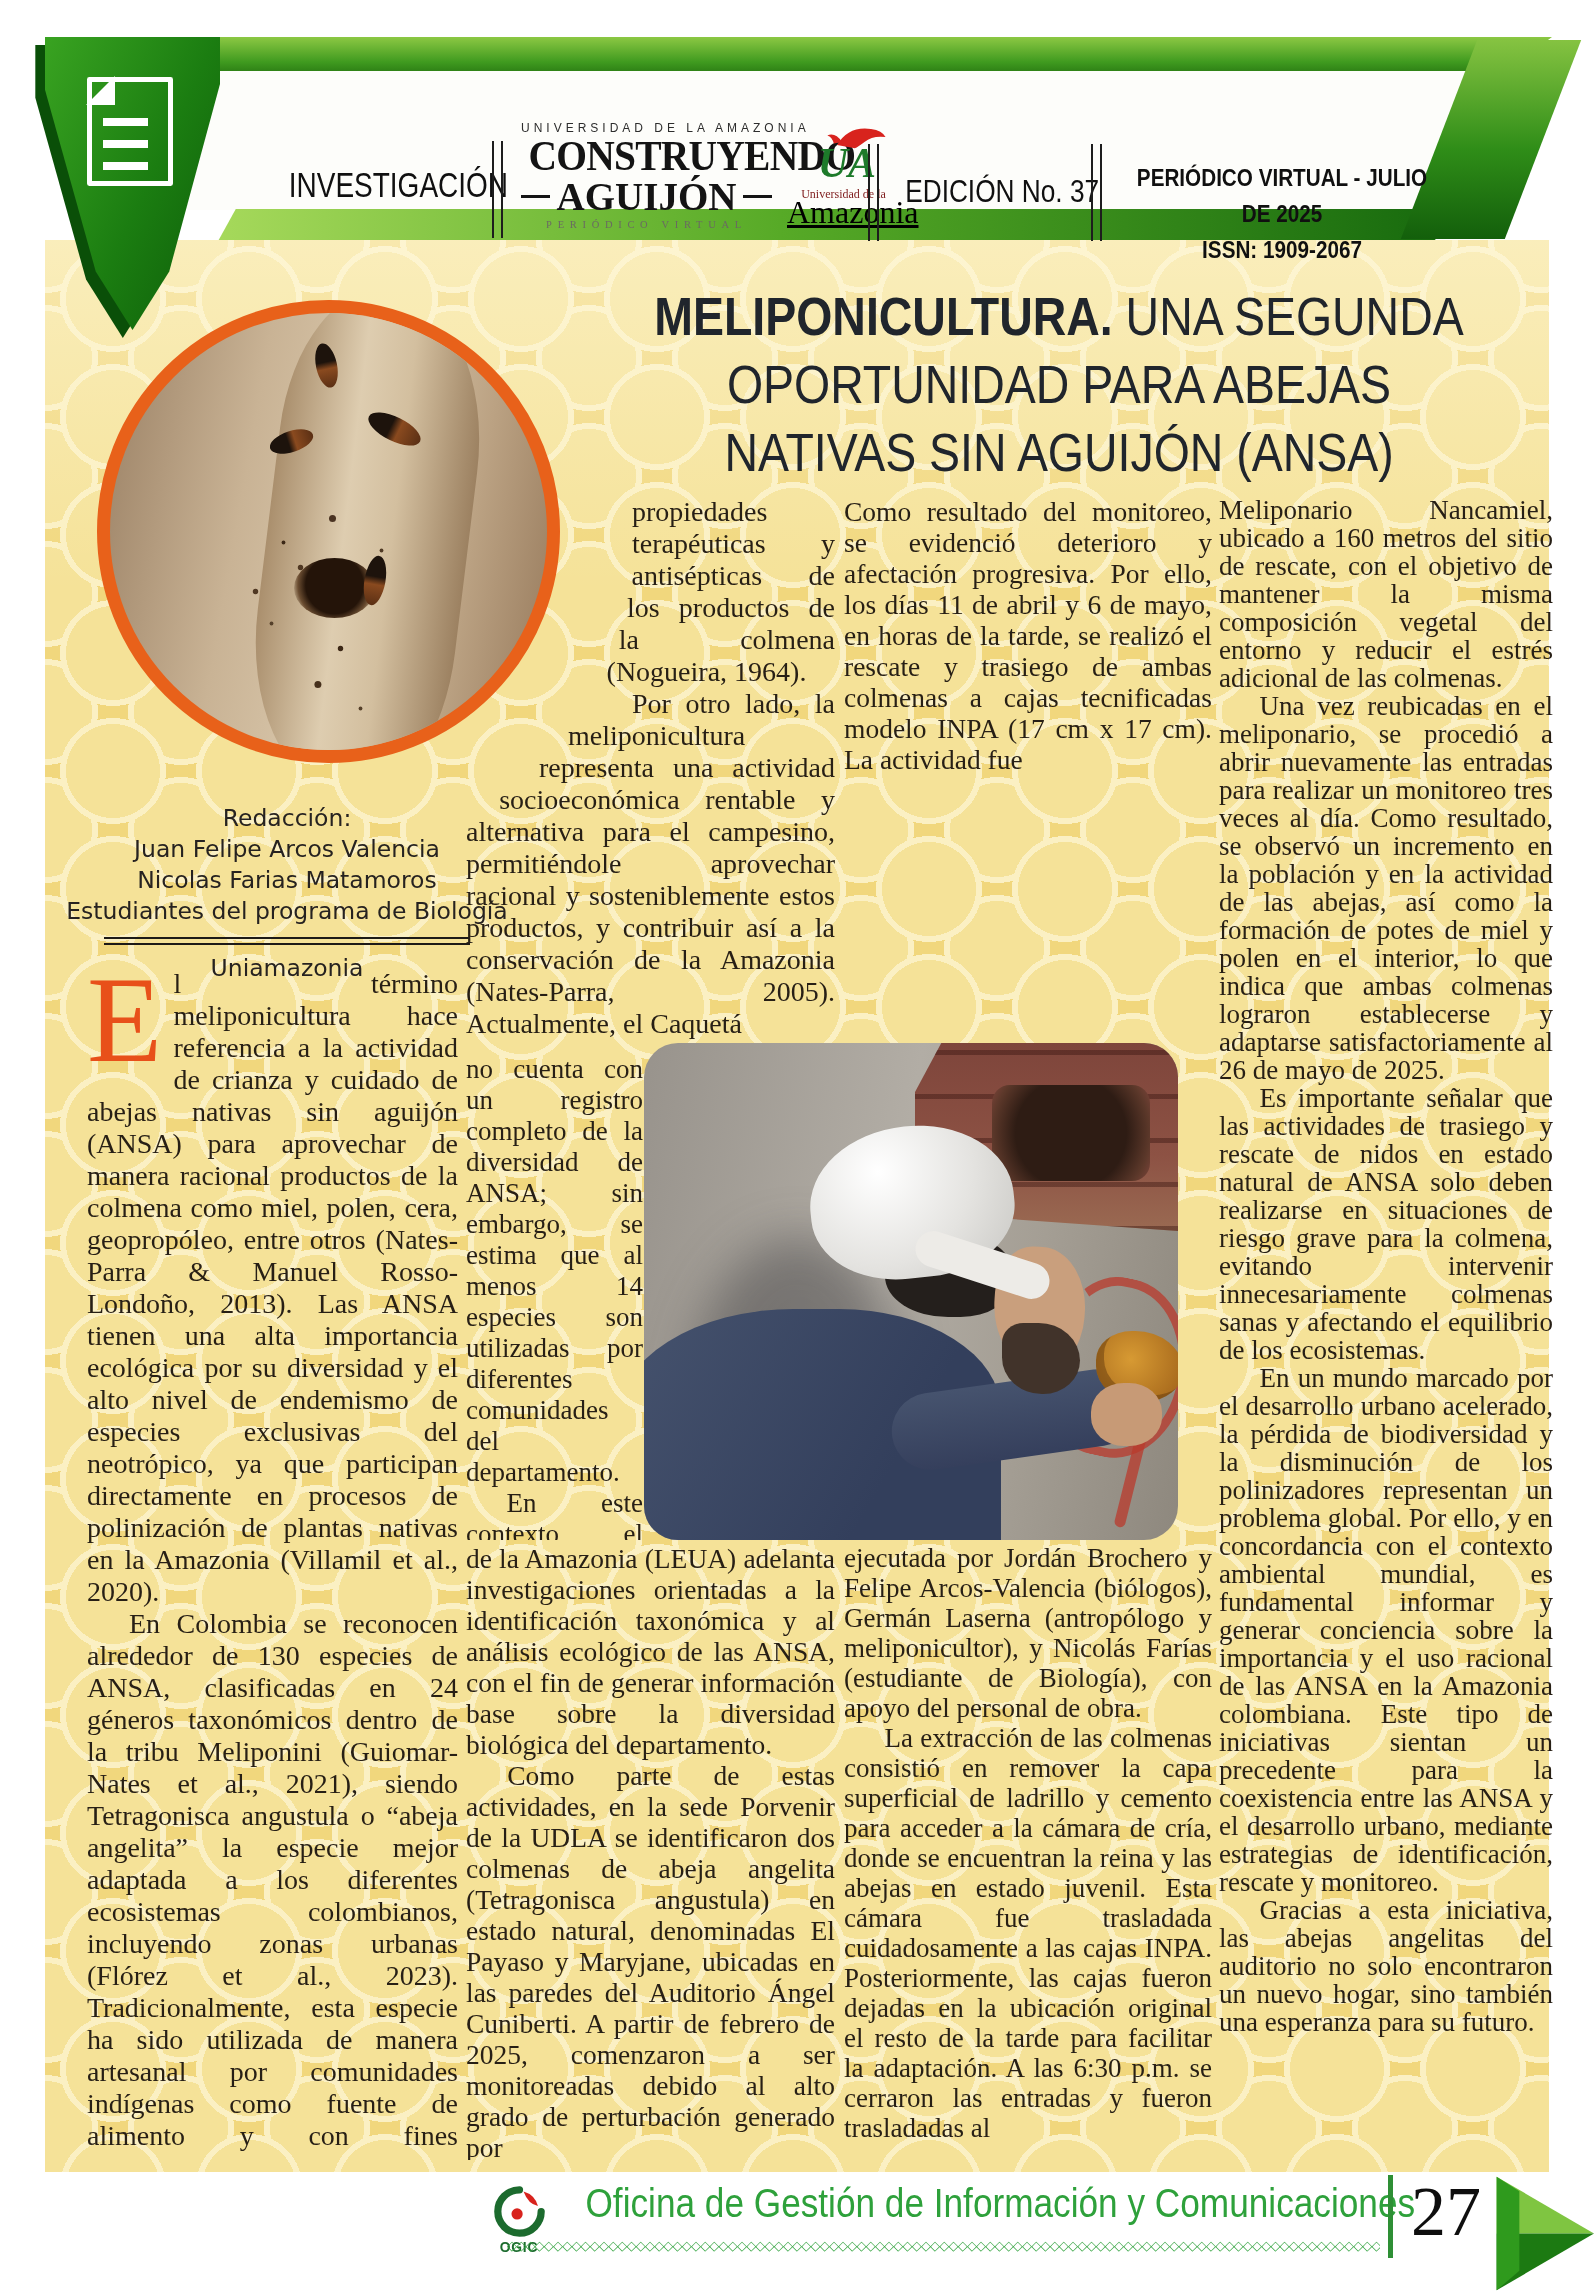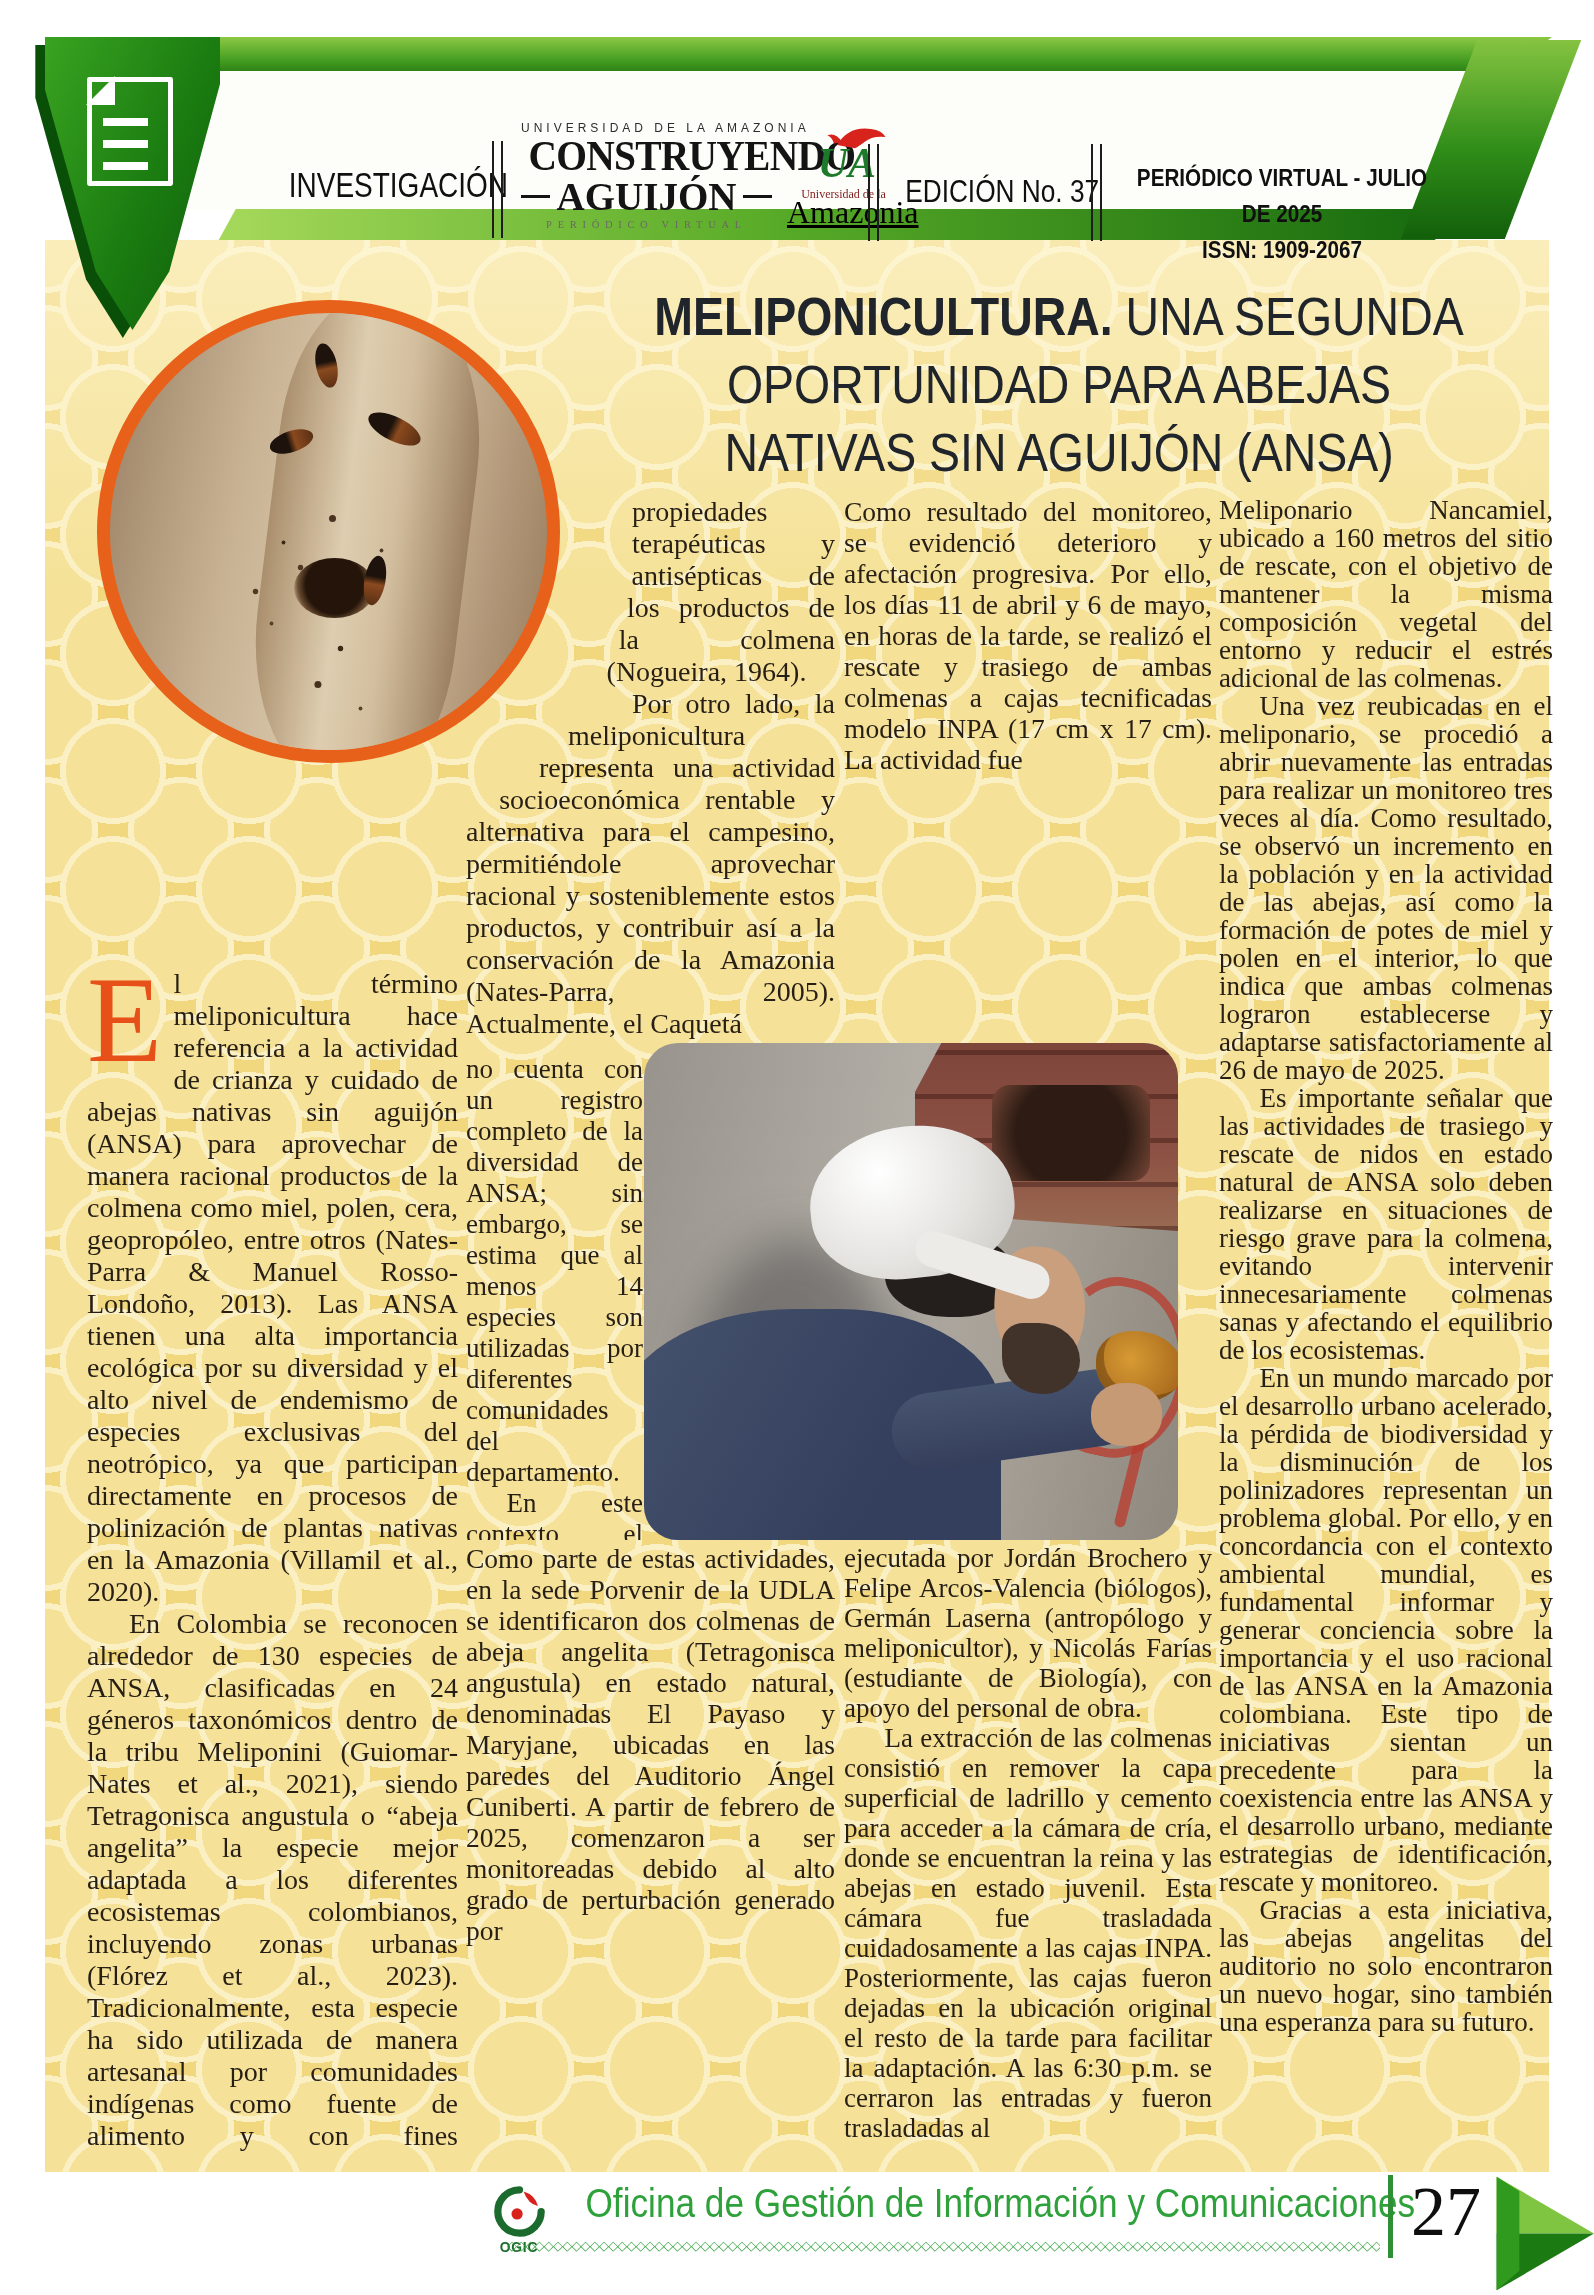--- a/index.html
+++ b/index.html
@@ -225,20 +225,28 @@
     <div class="bee b3"></div>
     <div class="bee b4"></div>
   </div>
 
   <div class="title">
     <span class="b">MELIPONICULTURA.</span><span> UNA SEGUNDA</span><br>
     <span>OPORTUNIDAD PARA ABEJAS</span><br>
     <span>NATIVAS SIN AGUIJÓN (ANSA)</span>
   </div>
 
+  <div class="byline">
+    <div>Redacción:</div>
+    <div>Juan Felipe Arcos Valencia</div>
+    <div>Nicolas Farias Matamoros</div>
+    <div>Estudiantes del programa de Biología</div>
+    <div class="byline-divider"></div>
+    <div>Uniamazonia</div>
+  </div>
 
   <div class="tb col1">
     <p><span class="dropcap">E</span><span>l término meliponicultura hace referencia a la actividad de crianza y cuidado de abejas nativas sin aguijón (ANSA) para aprovechar de manera racional productos de la colmena como miel, polen, cera, geopropóleo, entre otros (Nates-Parra &amp; Manuel Rosso-Londoño, 2013). Las ANSA tienen una alta importancia ecológica por su diversidad y el alto nivel de endemismo de especies exclusivas del neotrópico, ya que participan directamente en procesos de polinización de plantas nativas en la Amazonia (Villamil et al., 2020).</span></p>
     <div class="indent-all">
         <p>En Colombia se reconocen alrededor de 130 especies de ANSA, clasificadas en 24 géneros taxonómicos dentro de la tribu Meliponini (Guiomar-Nates et al., 2021), siendo Tetragonisca angustula o “abeja angelita” la especie mejor adaptada a los diferentes ecosistemas colombianos, incluyendo zonas urbanas (Flórez et al., 2023). Tradicionalmente, esta especie ha sido utilizada de manera artesanal por comunidades indígenas como fuente de alimento y con fines medicinales, gracias a las</p>
       </div>
   </div>
 
   <div class="tb col2a">
     <div class="circ-spacer"></div>
@@ -248,20 +256,21 @@
       </div>
   </div>
   <div class="tb col2b">
     <div>
         <p>no cuenta con un registro completo de la diversidad de ANSA; sin embargo, se estima que al menos 14 especies son utilizadas por diferentes comunidades del departamento.</p>
         <p>En este contexto, el Laboratorio de Entomología de la Universidad</p>
       </div>
   </div>
   <div class="tb col2c">
     <div>
+        <p>de la Amazonia (LEUA) adelanta investigaciones orientadas a la identificación taxonómica y al análisis ecológico de las ANSA, con el fin de generar información base sobre la diversidad biológica del departamento.</p>
         <p>Como parte de estas actividades, en la sede Porvenir de la UDLA se identificaron dos colmenas de abeja angelita (Tetragonisca angustula) en estado natural, denominadas El Payaso y Maryjane, ubicadas en las paredes del Auditorio Ángel Cuniberti. A partir de febrero de 2025, comenzaron a ser monitoreadas debido al alto grado de perturbación generado por</p>
       </div>
   </div>
 
   <div class="tb col3a">
     <div>
         <p>Como resultado del monitoreo, se evidenció deterioro y afectación progresiva. Por ello, los días 11 de abril y 6 de mayo, en horas de la tarde, se realizó el rescate y trasiego de ambas colmenas a cajas tecnificadas modelo INPA (17 cm x 17 cm). La actividad fue</p>
       </div>
   </div>
   <div class="tb col3b">

